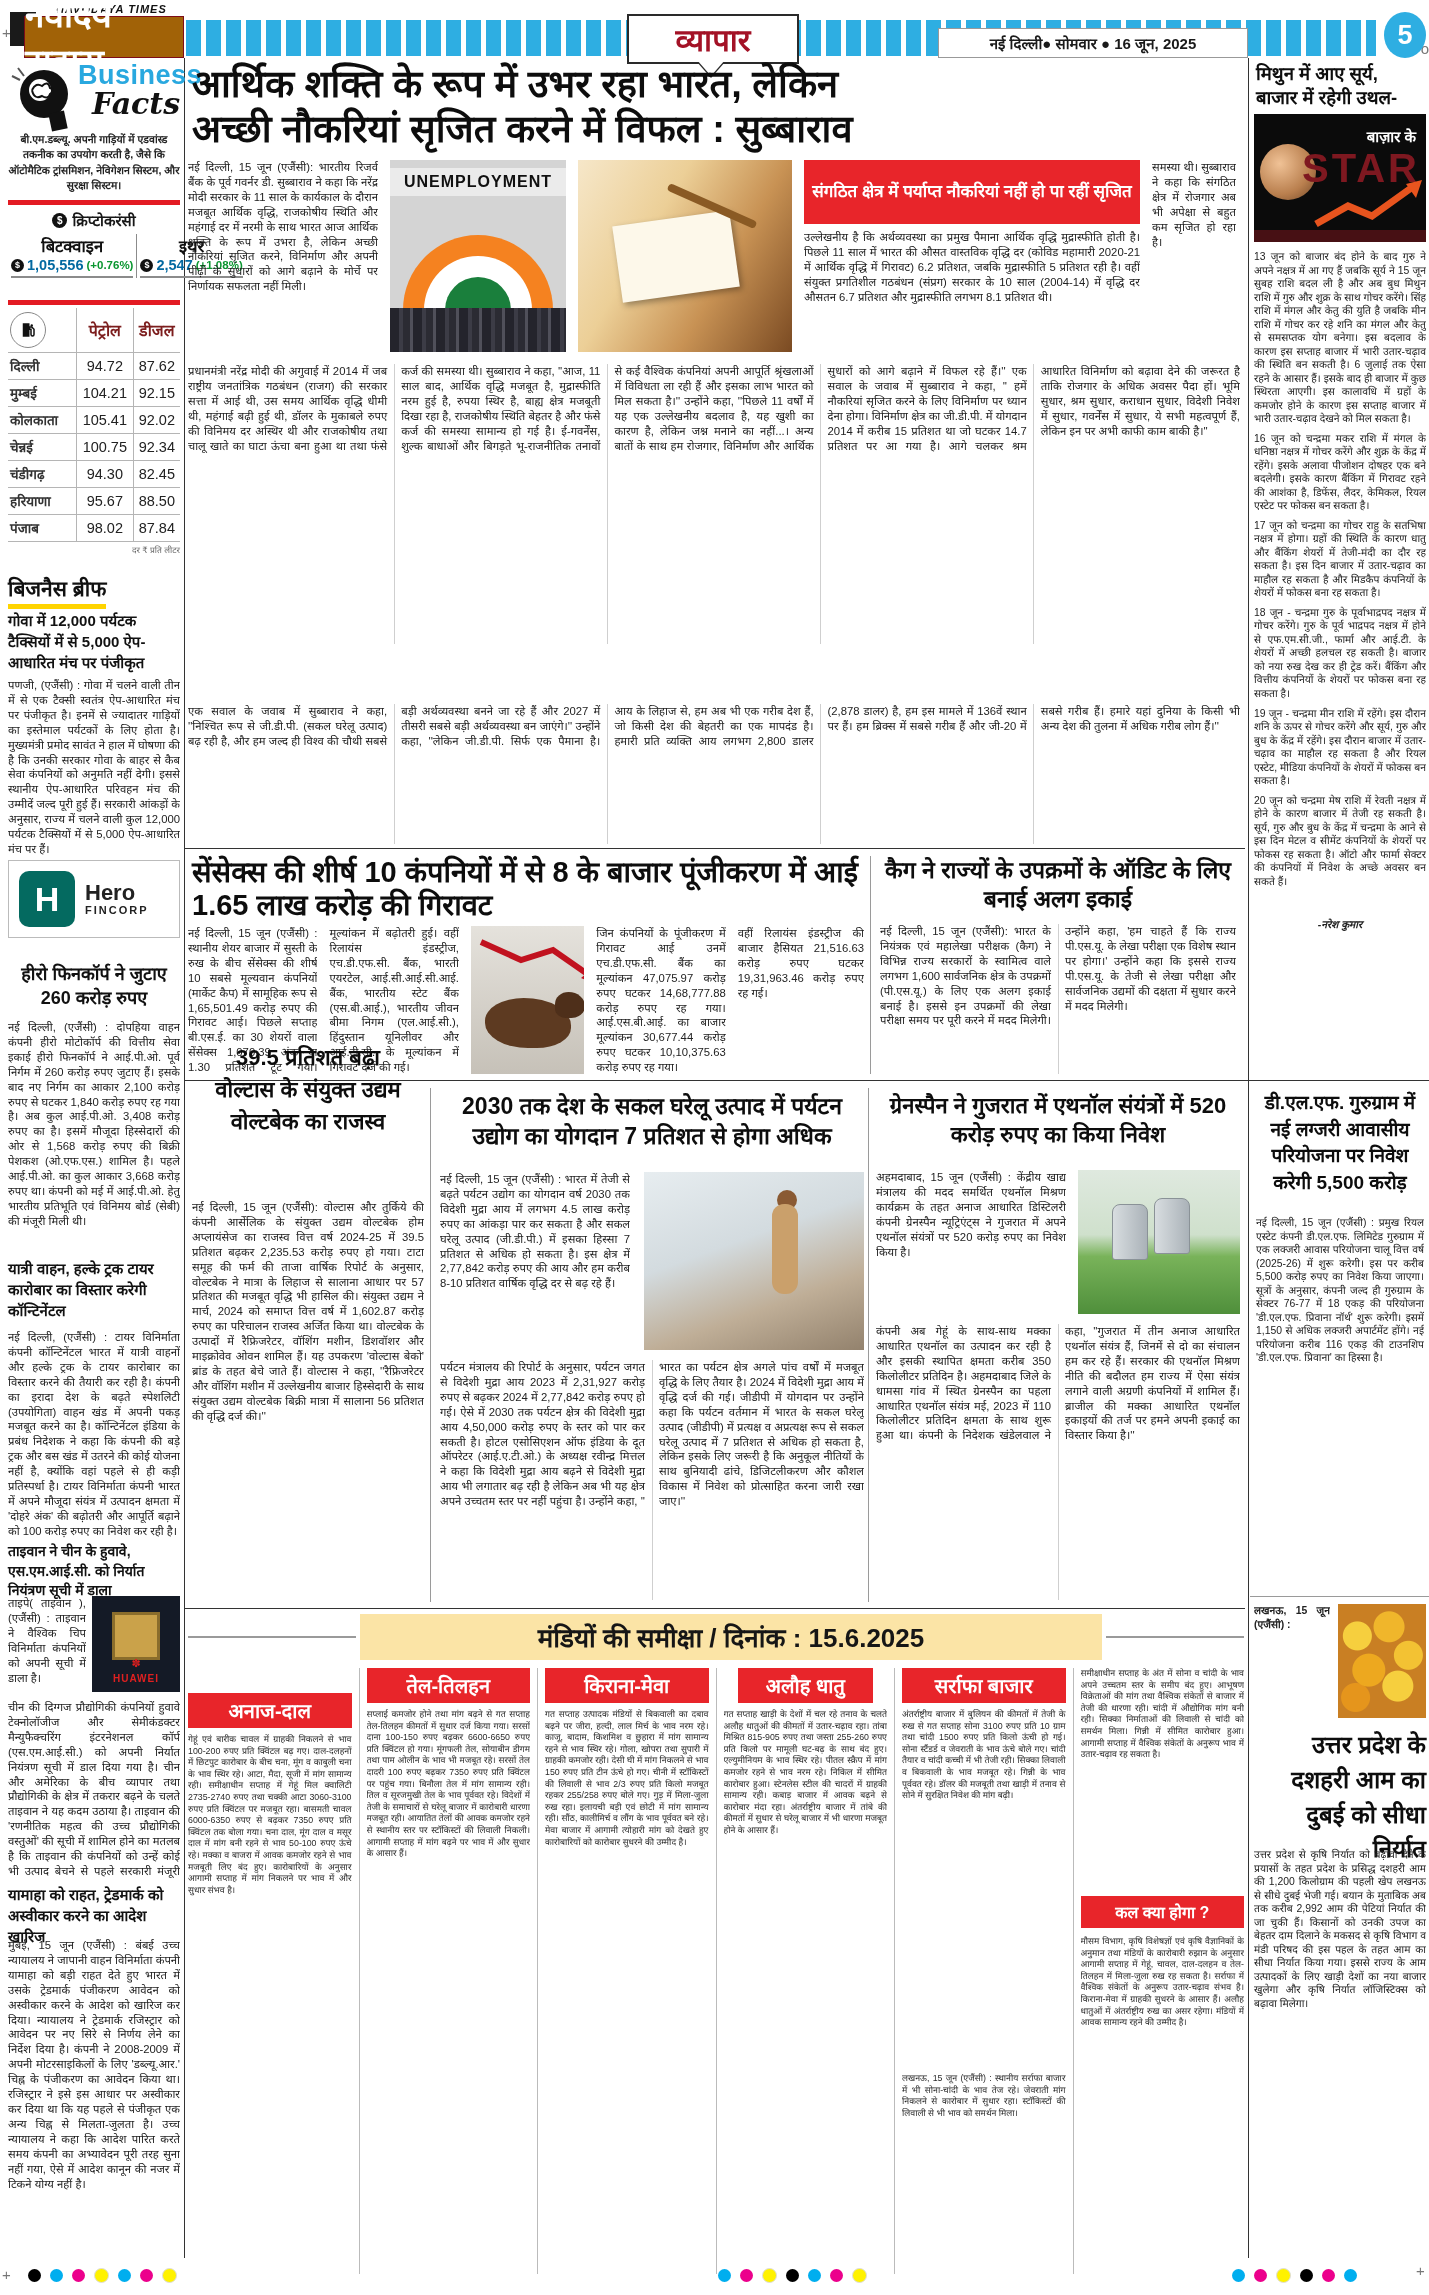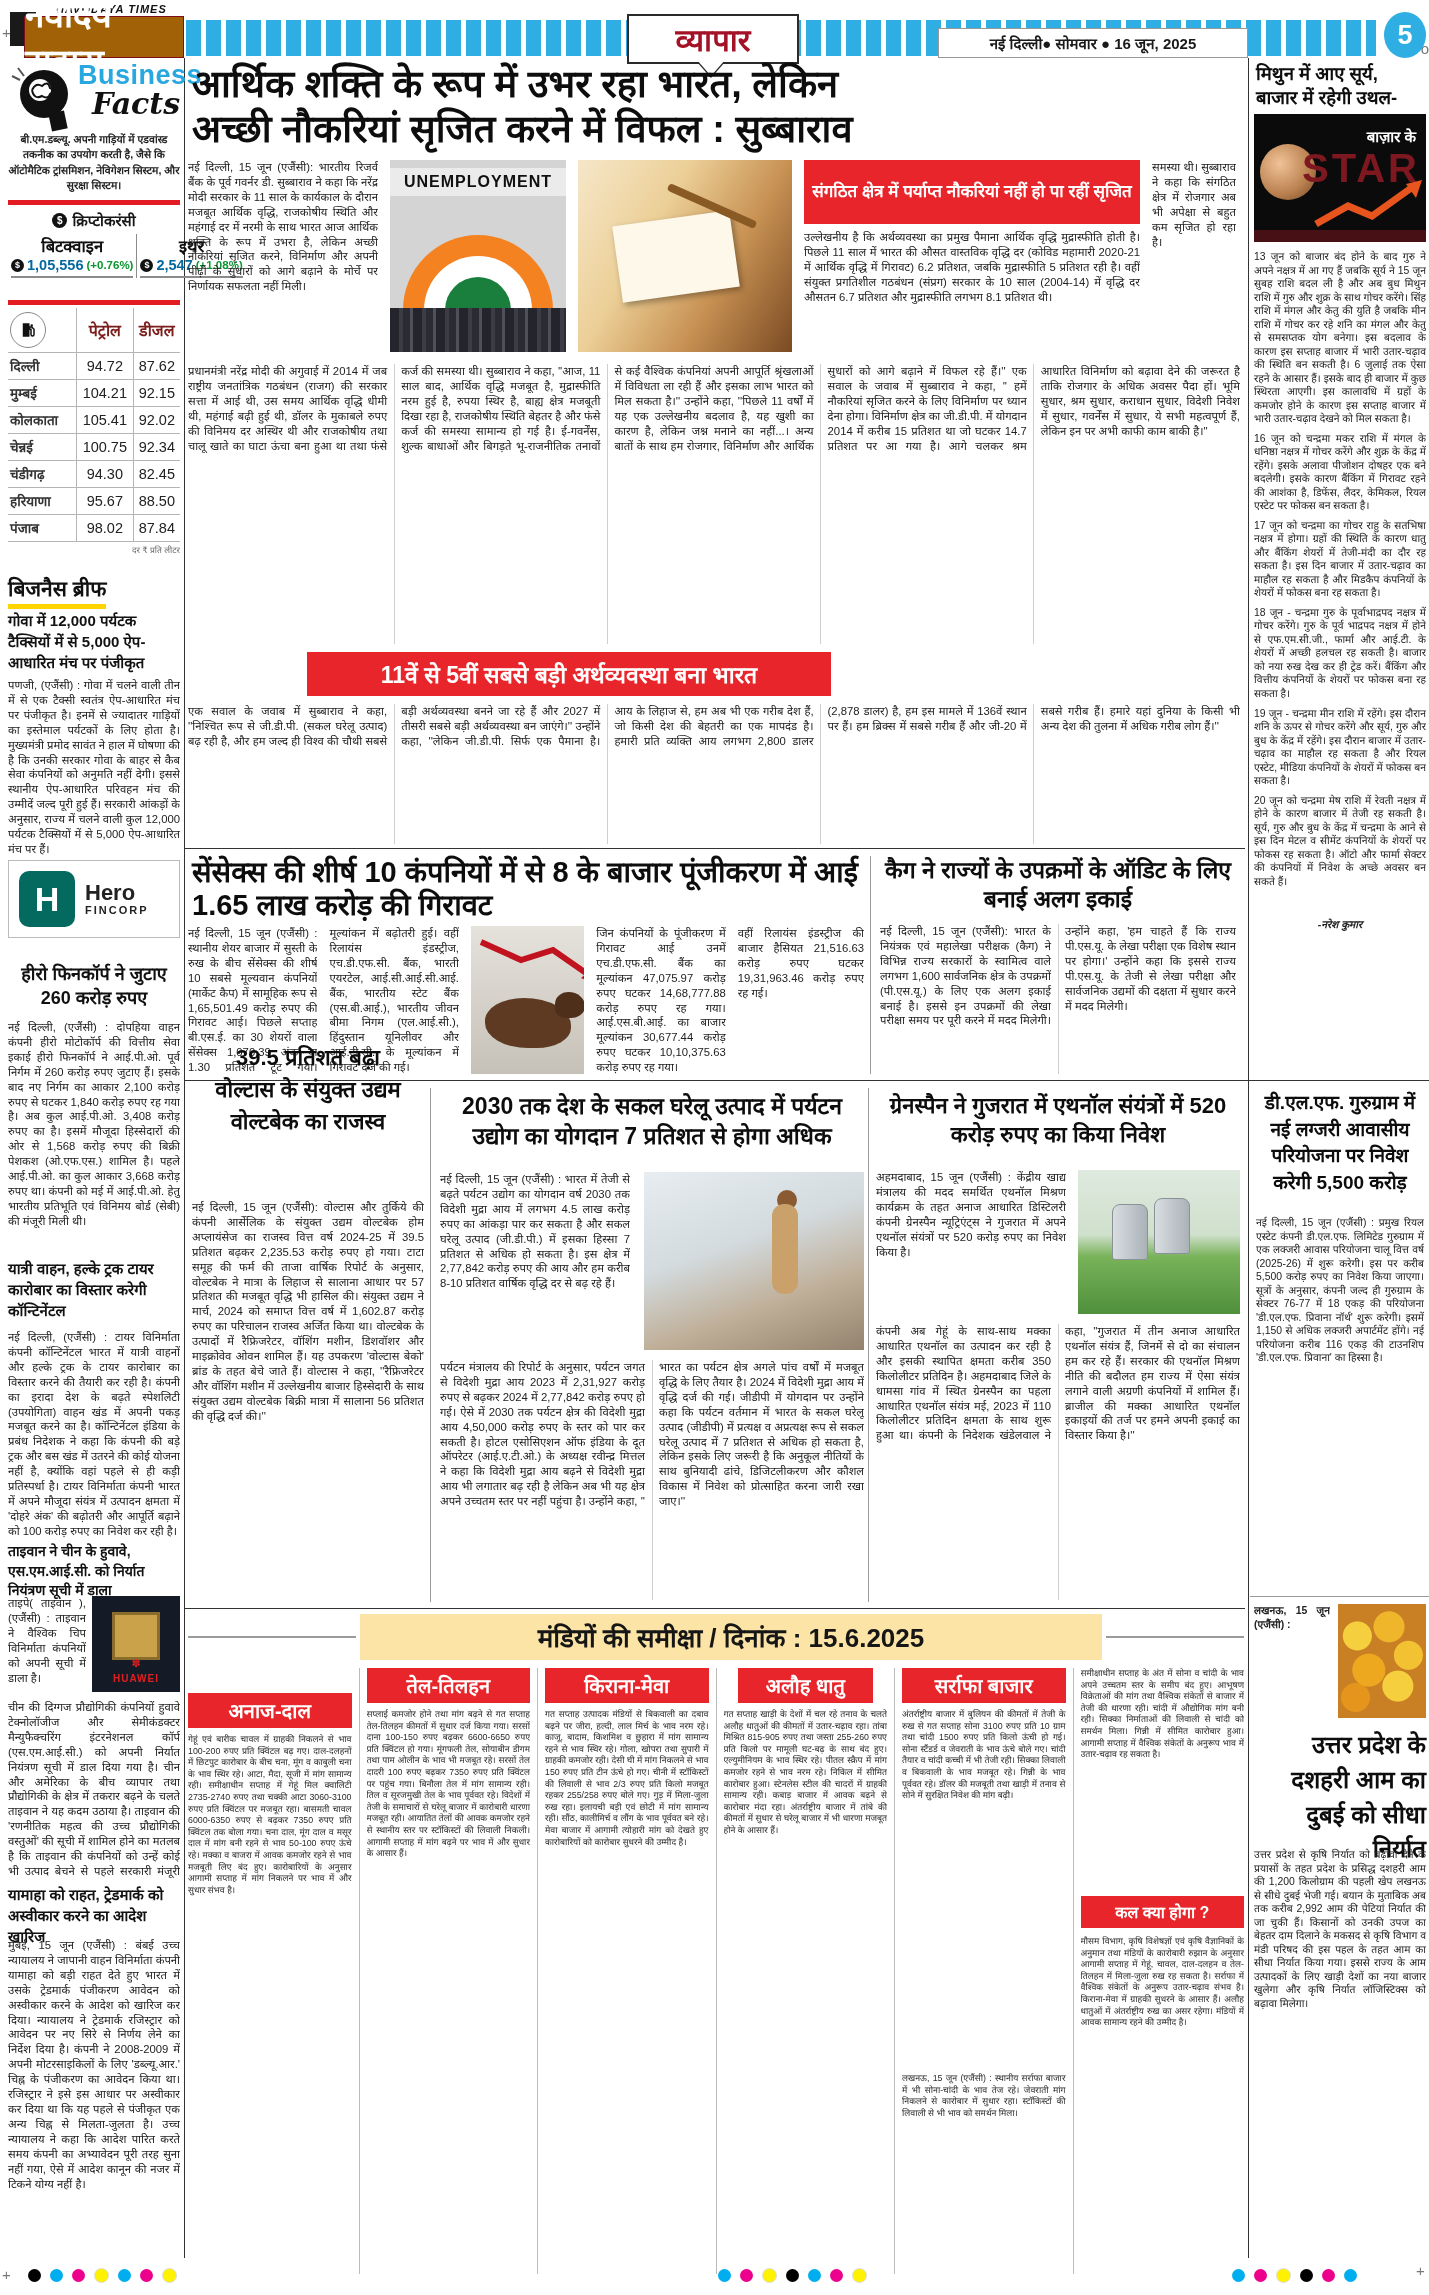--- a/index.html
+++ b/index.html
@@ -289,21 +289,20 @@
     </div>
     <div style="width:336px;">
       <div class="subhead-box" style="height:56px;">संगठित क्षेत्र में पर्याप्त नौकरियां नहीं हो पा रहीं सृजित</div>
       <div class="bodytext" style="margin-top:6px;height:126px;overflow:hidden;">उल्लेखनीय है कि अर्थव्यवस्था का प्रमुख पैमाना आर्थिक वृद्धि मुद्रास्फीति होती है। पिछले 11 साल में भारत की औसत वास्तविक वृद्धि दर (कोविड महामारी 2020-21 में आर्थिक वृद्धि में गिरावट) 6.2 प्रतिशत, जबकि मुद्रास्फीति 5 प्रतिशत रही है। वहीं संयुक्त प्रगतिशील गठबंधन (संप्रग) सरकार के 10 साल (2004-14) में वृद्धि दर औसतन 6.7 प्रतिशत और मुद्रास्फीति लगभग 8.1 प्रतिशत थी।</div>
     </div>
     <div class="bodytext" style="width:84px;height:192px;overflow:hidden;">समस्या थी। सुब्बाराव ने कहा कि संगठित क्षेत्र में रोजगार अब भी अपेक्षा से बहुत कम सृजित हो रहा है।</div>
   </div>
 
   <div class="abs bodytext cols5" style="left:188px;top:364px;width:1052px;height:280px;overflow:hidden;">प्रधानमंत्री नरेंद्र मोदी की अगुवाई में 2014 में जब राष्ट्रीय जनतांत्रिक गठबंधन (राजग) की सरकार सत्ता में आई थी, उस समय आर्थिक वृद्धि धीमी थी, महंगाई बढ़ी हुई थी, डॉलर के मुकाबले रुपए की विनिमय दर अस्थिर थी और राजकोषीय तथा चालू खाते का घाटा ऊंचा बना हुआ था तथा फंसे कर्ज की समस्या थी। सुब्बाराव ने कहा, ''आज, 11 साल बाद, आर्थिक वृद्धि मजबूत है, मुद्रास्फीति नरम हुई है, रुपया स्थिर है, बाह्य क्षेत्र मजबूती दिखा रहा है, राजकोषीय स्थिति बेहतर है और फंसे कर्ज की समस्या सामान्य हो गई है। ई-गवर्नेंस, शुल्क बाधाओं और बिगड़ते भू-राजनीतिक तनावों से कई वैश्विक कंपनियां अपनी आपूर्ति श्रृंखलाओं में विविधता ला रही हैं और इसका लाभ भारत को मिल सकता है।'' उन्होंने कहा, ''पिछले 11 वर्षों में यह एक उल्लेखनीय बदलाव है, यह खुशी का कारण है, लेकिन जश्न मनाने का नहीं...। अन्य बातों के साथ हम रोजगार, विनिर्माण और आर्थिक सुधारों को आगे बढ़ाने में विफल रहे हैं।'' एक सवाल के जवाब में सुब्बाराव ने कहा, '' हमें नौकरियां सृजित करने के लिए विनिर्माण पर ध्यान देना होगा। विनिर्माण क्षेत्र का जी.डी.पी. में योगदान 2014 में करीब 15 प्रतिशत था जो घटकर 14.7 प्रतिशत पर आ गया है। आगे चलकर श्रम आधारित विनिर्माण को बढ़ावा देने की जरूरत है ताकि रोजगार के अधिक अवसर पैदा हों। भूमि सुधार, श्रम सुधार, कराधान सुधार, विदेशी निवेश में सुधार, गवर्नेंस में सुधार, ये सभी महत्वपूर्ण हैं, लेकिन इन पर अभी काफी काम बाकी है।''</div>
 
-  <div class="abs banner" style="left:307px;top:652px;width:524px;height:44px;">11वें से 5वीं सबसे बड़ी अर्थव्यवस्था बना भारत</div>
 
   <div class="abs bodytext cols5" style="left:188px;top:704px;width:1052px;height:140px;overflow:hidden;">एक सवाल के जवाब में सुब्बाराव ने कहा, ''निश्चित रूप से जी.डी.पी. (सकल घरेलू उत्पाद) बढ़ रही है, और हम जल्द ही विश्व की चौथी सबसे बड़ी अर्थव्यवस्था बनने जा रहे हैं और 2027 में तीसरी सबसे बड़ी अर्थव्यवस्था बन जाएंगे।'' उन्होंने कहा, ''लेकिन जी.डी.पी. सिर्फ एक पैमाना है। आय के लिहाज से, हम अब भी एक गरीब देश हैं, जो किसी देश की बेहतरी का एक मापदंड है। हमारी प्रति व्यक्ति आय लगभग 2,800 डालर (2,878 डालर) है, हम इस मामले में 136वें स्थान पर हैं। हम ब्रिक्स में सबसे गरीब हैं और जी-20 में सबसे गरीब हैं। हमारे यहां दुनिया के किसी भी अन्य देश की तुलना में अधिक गरीब लोग हैं।''</div>
 
   <div class="abs sec-h" style="left:192px;top:856px;width:672px;font-size:29px;line-height:1.15;">सेंसेक्स की शीर्ष 10 कंपनियों में से 8 के बाजार पूंजीकरण में आई 1.65 लाख करोड़ की गिरावट</div>
   <div class="abs" style="left:188px;top:926px;width:676px;display:flex;gap:12px;">
     <div class="bodytext" style="width:160px;height:148px;overflow:hidden;">नई दिल्ली, 15 जून (एजैंसी) : स्थानीय शेयर बाजार में सुस्ती के रुख के बीच सेंसेक्स की शीर्ष 10 सबसे मूल्यवान कंपनियों (मार्केट कैप) में सामूहिक रूप से 1,65,501.49 करोड़ रुपए की गिरावट आई। पिछले सप्ताह बी.एस.ई. का 30 शेयरों वाला सेंसेक्स 1,070.39 अंक या 1.30 प्रतिशत टूट गया। समीक्षाधीन सप्ताह में सिर्फ टाटा कंसल्टेंसी सर्विसेज और इन्फोसिस के बाजार</div>
     <div class="bodytext" style="width:160px;height:148px;overflow:hidden;">मूल्यांकन में बढ़ोतरी हुई। वहीं रिलायंस इंडस्ट्रीज, एच.डी.एफ.सी. बैंक, भारती एयरटेल, आई.सी.आई.सी.आई. बैंक, भारतीय स्टेट बैंक (एस.बी.आई.), भारतीय जीवन बीमा निगम (एल.आई.सी.), हिंदुस्तान यूनिलीवर और आई.टी.सी. के मूल्यांकन में गिरावट दर्ज की गई।</div>
     <div class="img-bull" style="position:relative;width:140px;height:148px;">
       <div class="bull-body"></div>
       <div class="bull-head"></div>

